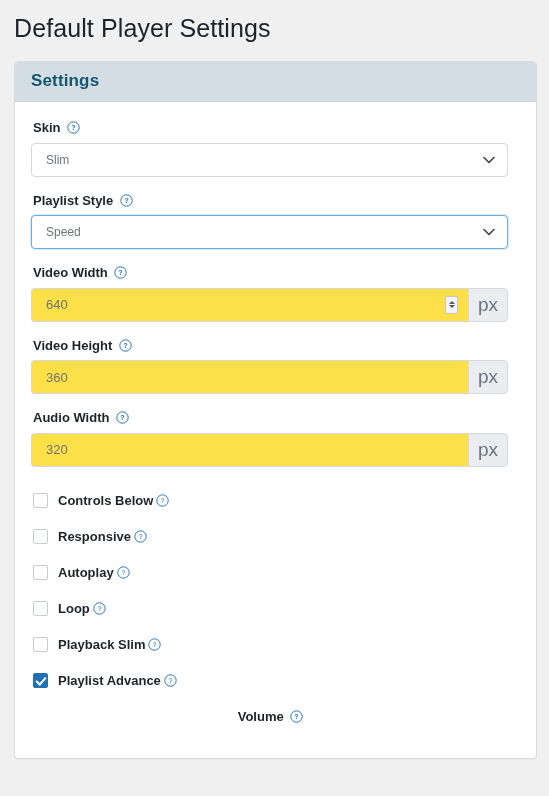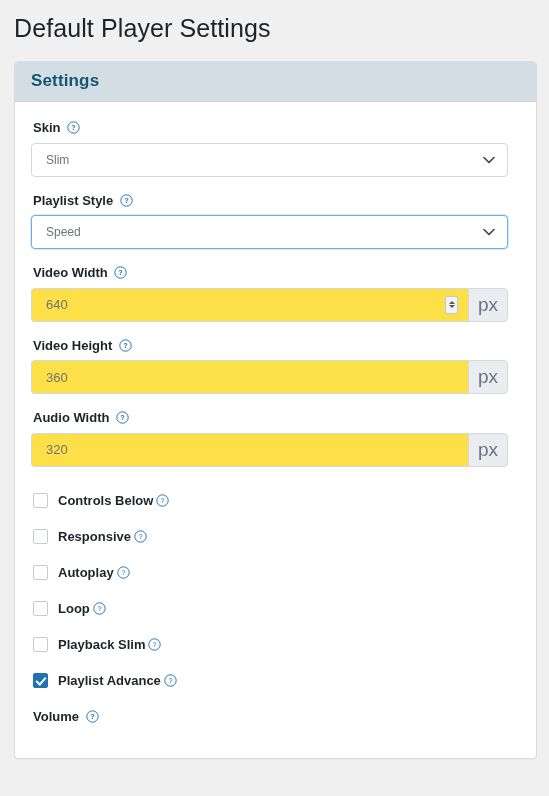--- a/index.html
+++ b/index.html
@@ -191,21 +191,21 @@
     border-width: 0 2px 2px 0;
     transform: rotate(42deg);
   }
   .checkbox-label {
     font-size: 13px;
     font-weight: bold;
     color: #1d2327;
     line-height: 1;
   }
   .checkbox-group { margin: 2px 0 6px 0; }
-  .volume-field { margin-top: 10px; }
+  .volume-field { margin-top: 10px; text-align: center; }
 </style>
 </head>
 <body>
 
 <div class="page">
 
   <h1 class="page-title">Default Player Settings</h1>
 
   <div class="panel">
 

